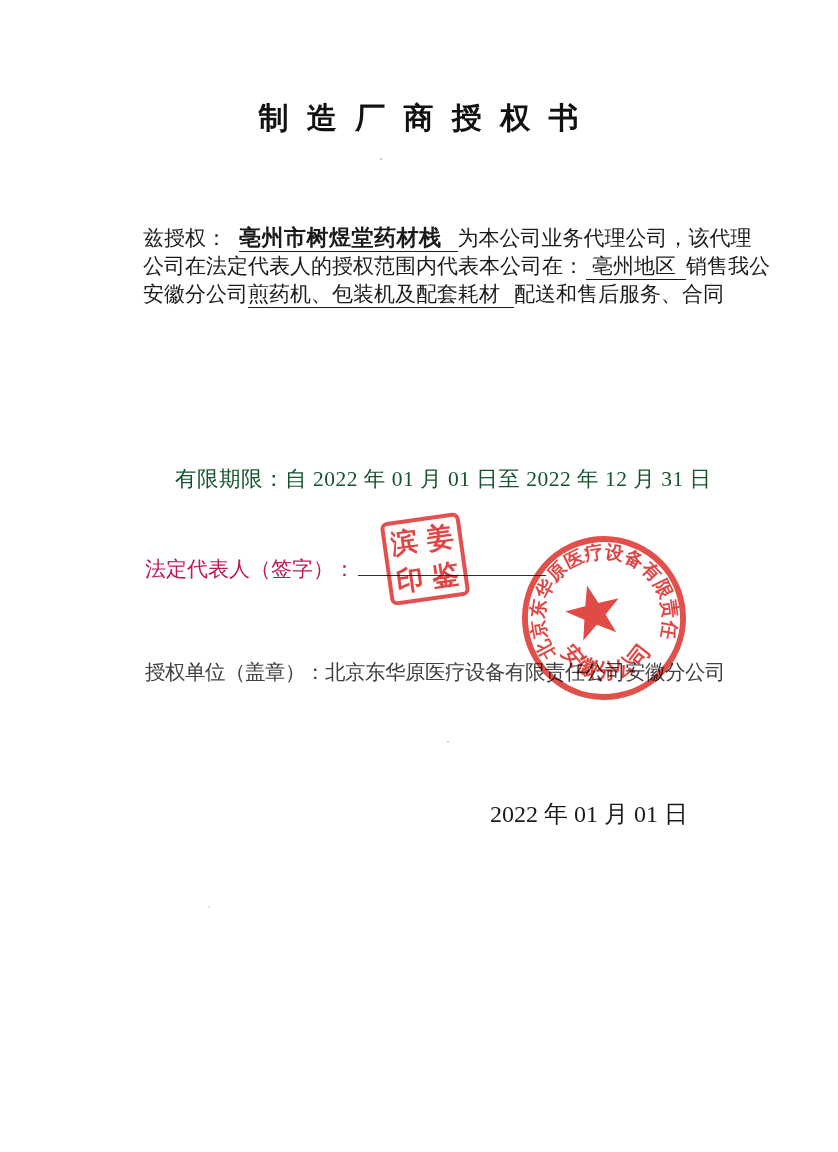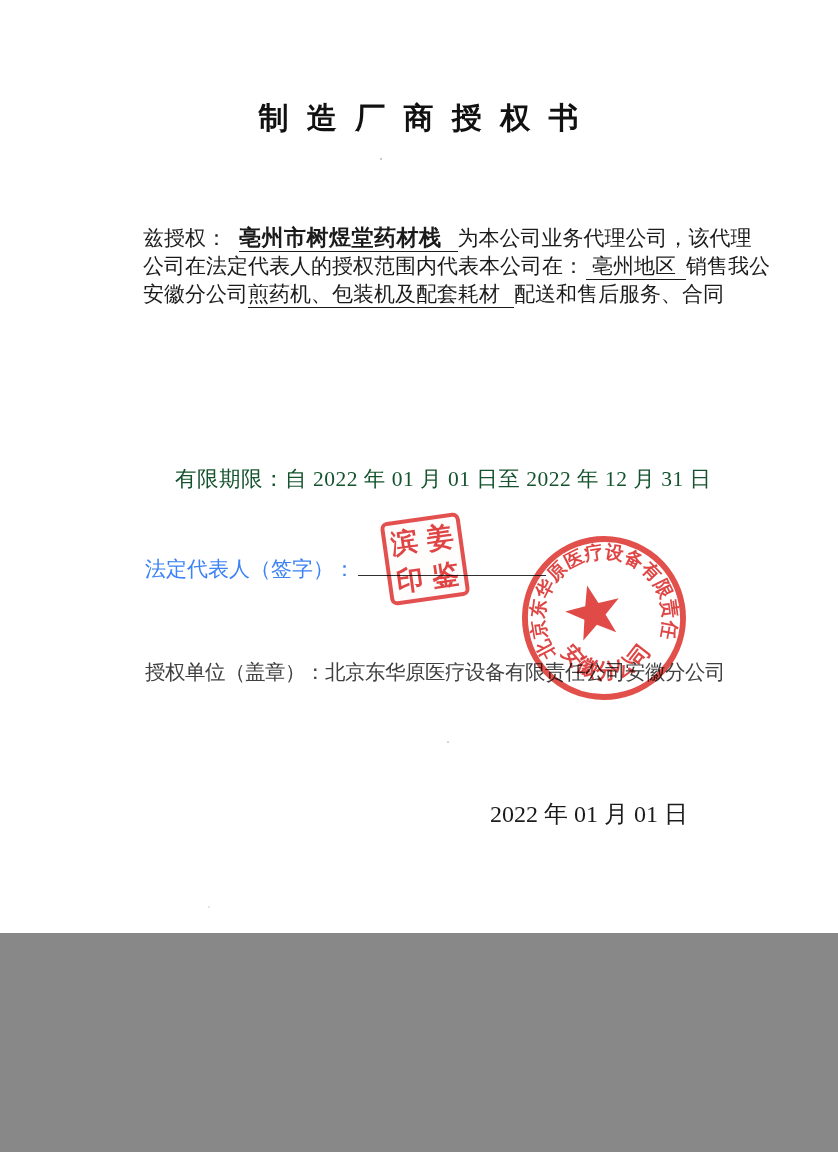--- a/index.html
+++ b/index.html
@@ -1,18 +1,18 @@
 <!DOCTYPE html>
 <html><head>
 <meta charset="utf-8">
 <style>
   html,body{margin:0;padding:0;background:#888;}
   .page{
     position:relative;
-    width:838px;height:933px;
+    width:838px;height:1152px;
     background:#ffffff;
     margin:0 auto;
     overflow:hidden;
     font-family:"Liberation Serif","DejaVu Serif",serif;
     color:#1c1c1c;
   }
   .doc-title{
     position:absolute;top:98px;left:0;width:838px;
     text-align:center;
     font-family:"Liberation Sans","DejaVu Sans",sans-serif;
@@ -34,21 +34,21 @@
     margin-left:12px;padding-right:16px;letter-spacing:0.5px;
   }
   .region{margin-left:2px;padding:0 10px 1px 6px;}
   .products{padding-right:14px;}
   .validity{
     position:absolute;top:464px;left:175px;
     font-size:21.5px;letter-spacing:0.5px;white-space:nowrap;color:#14532d;
   }
   .legal-row{
     position:absolute;top:555px;left:145px;
-    font-size:21px;white-space:nowrap;color:#3b82f6;font-family:Liberation Serif, serif;
+    font-size:21px;white-space:nowrap;color:#be185d;font-family:Liberation Serif, serif;
   }
   .sig-line{
     position:absolute;top:575px;left:358px;width:188px;height:0;
     border-top:1.8px solid #2f2f2f;z-index:2;
   }
   .unit-row{
     position:absolute;top:658px;left:145px;
     font-size:20.5px;letter-spacing:-0.5px;white-space:nowrap;color:#404040;z-index:1;
   }
   .doc-date{

